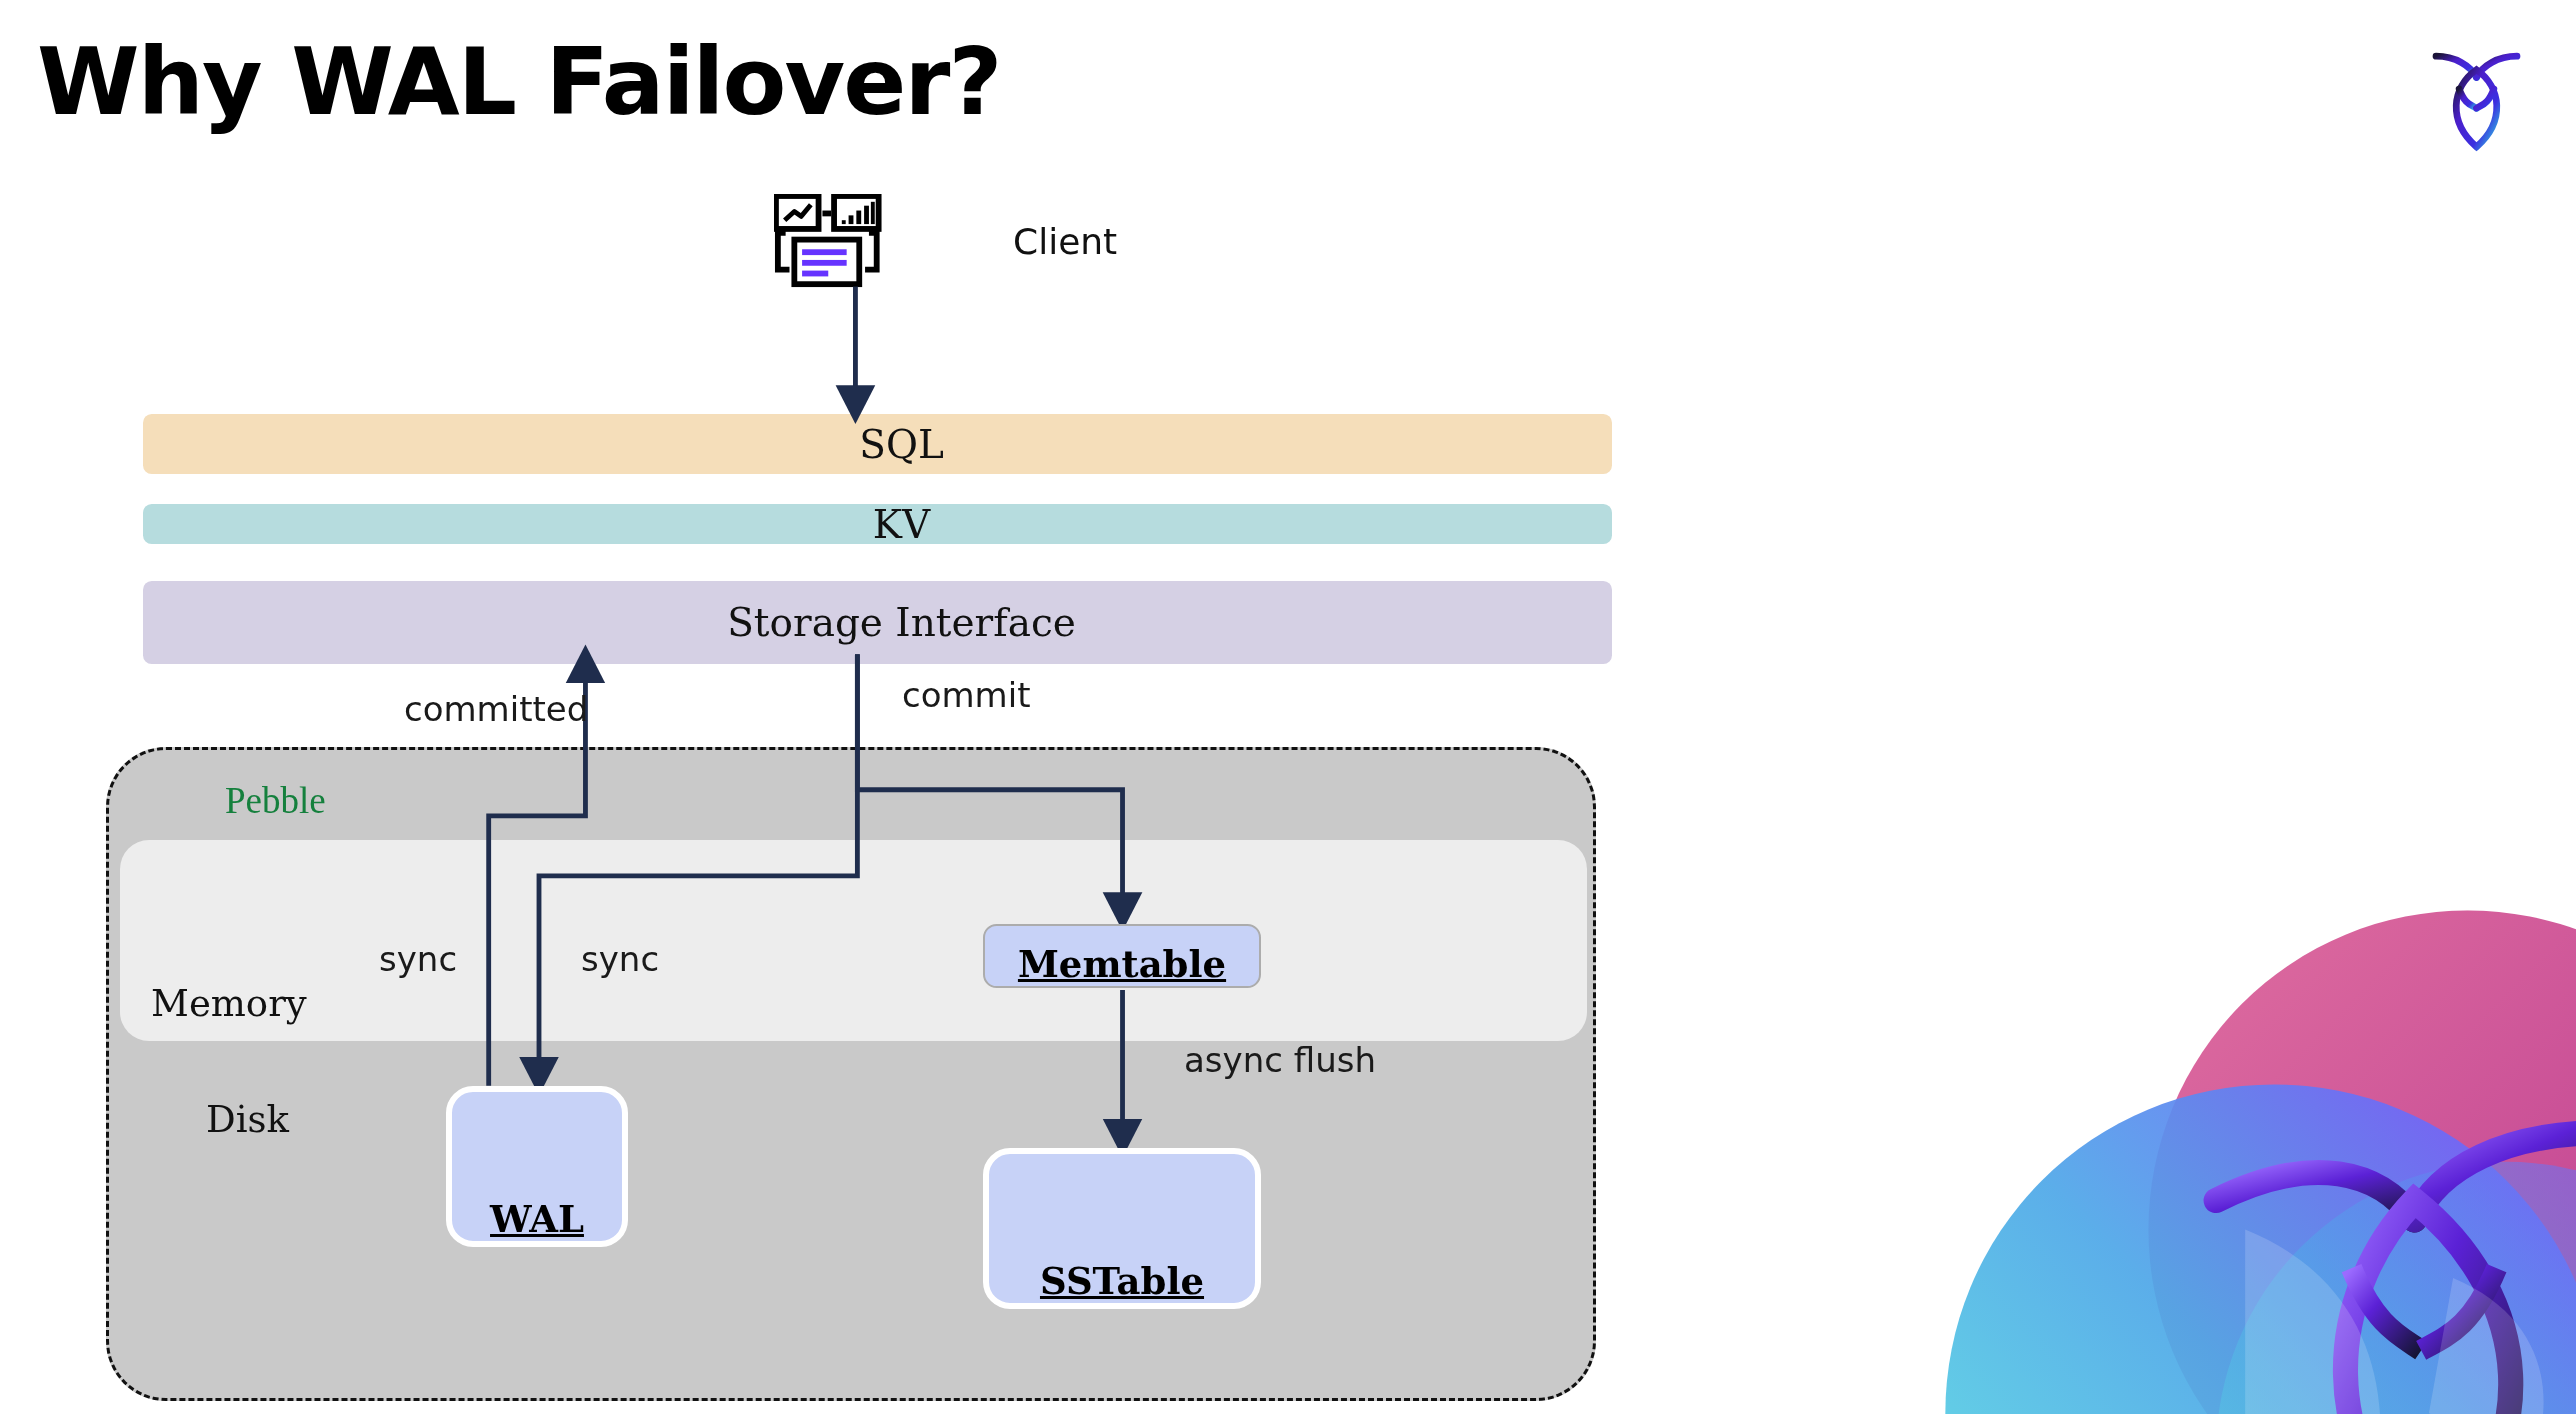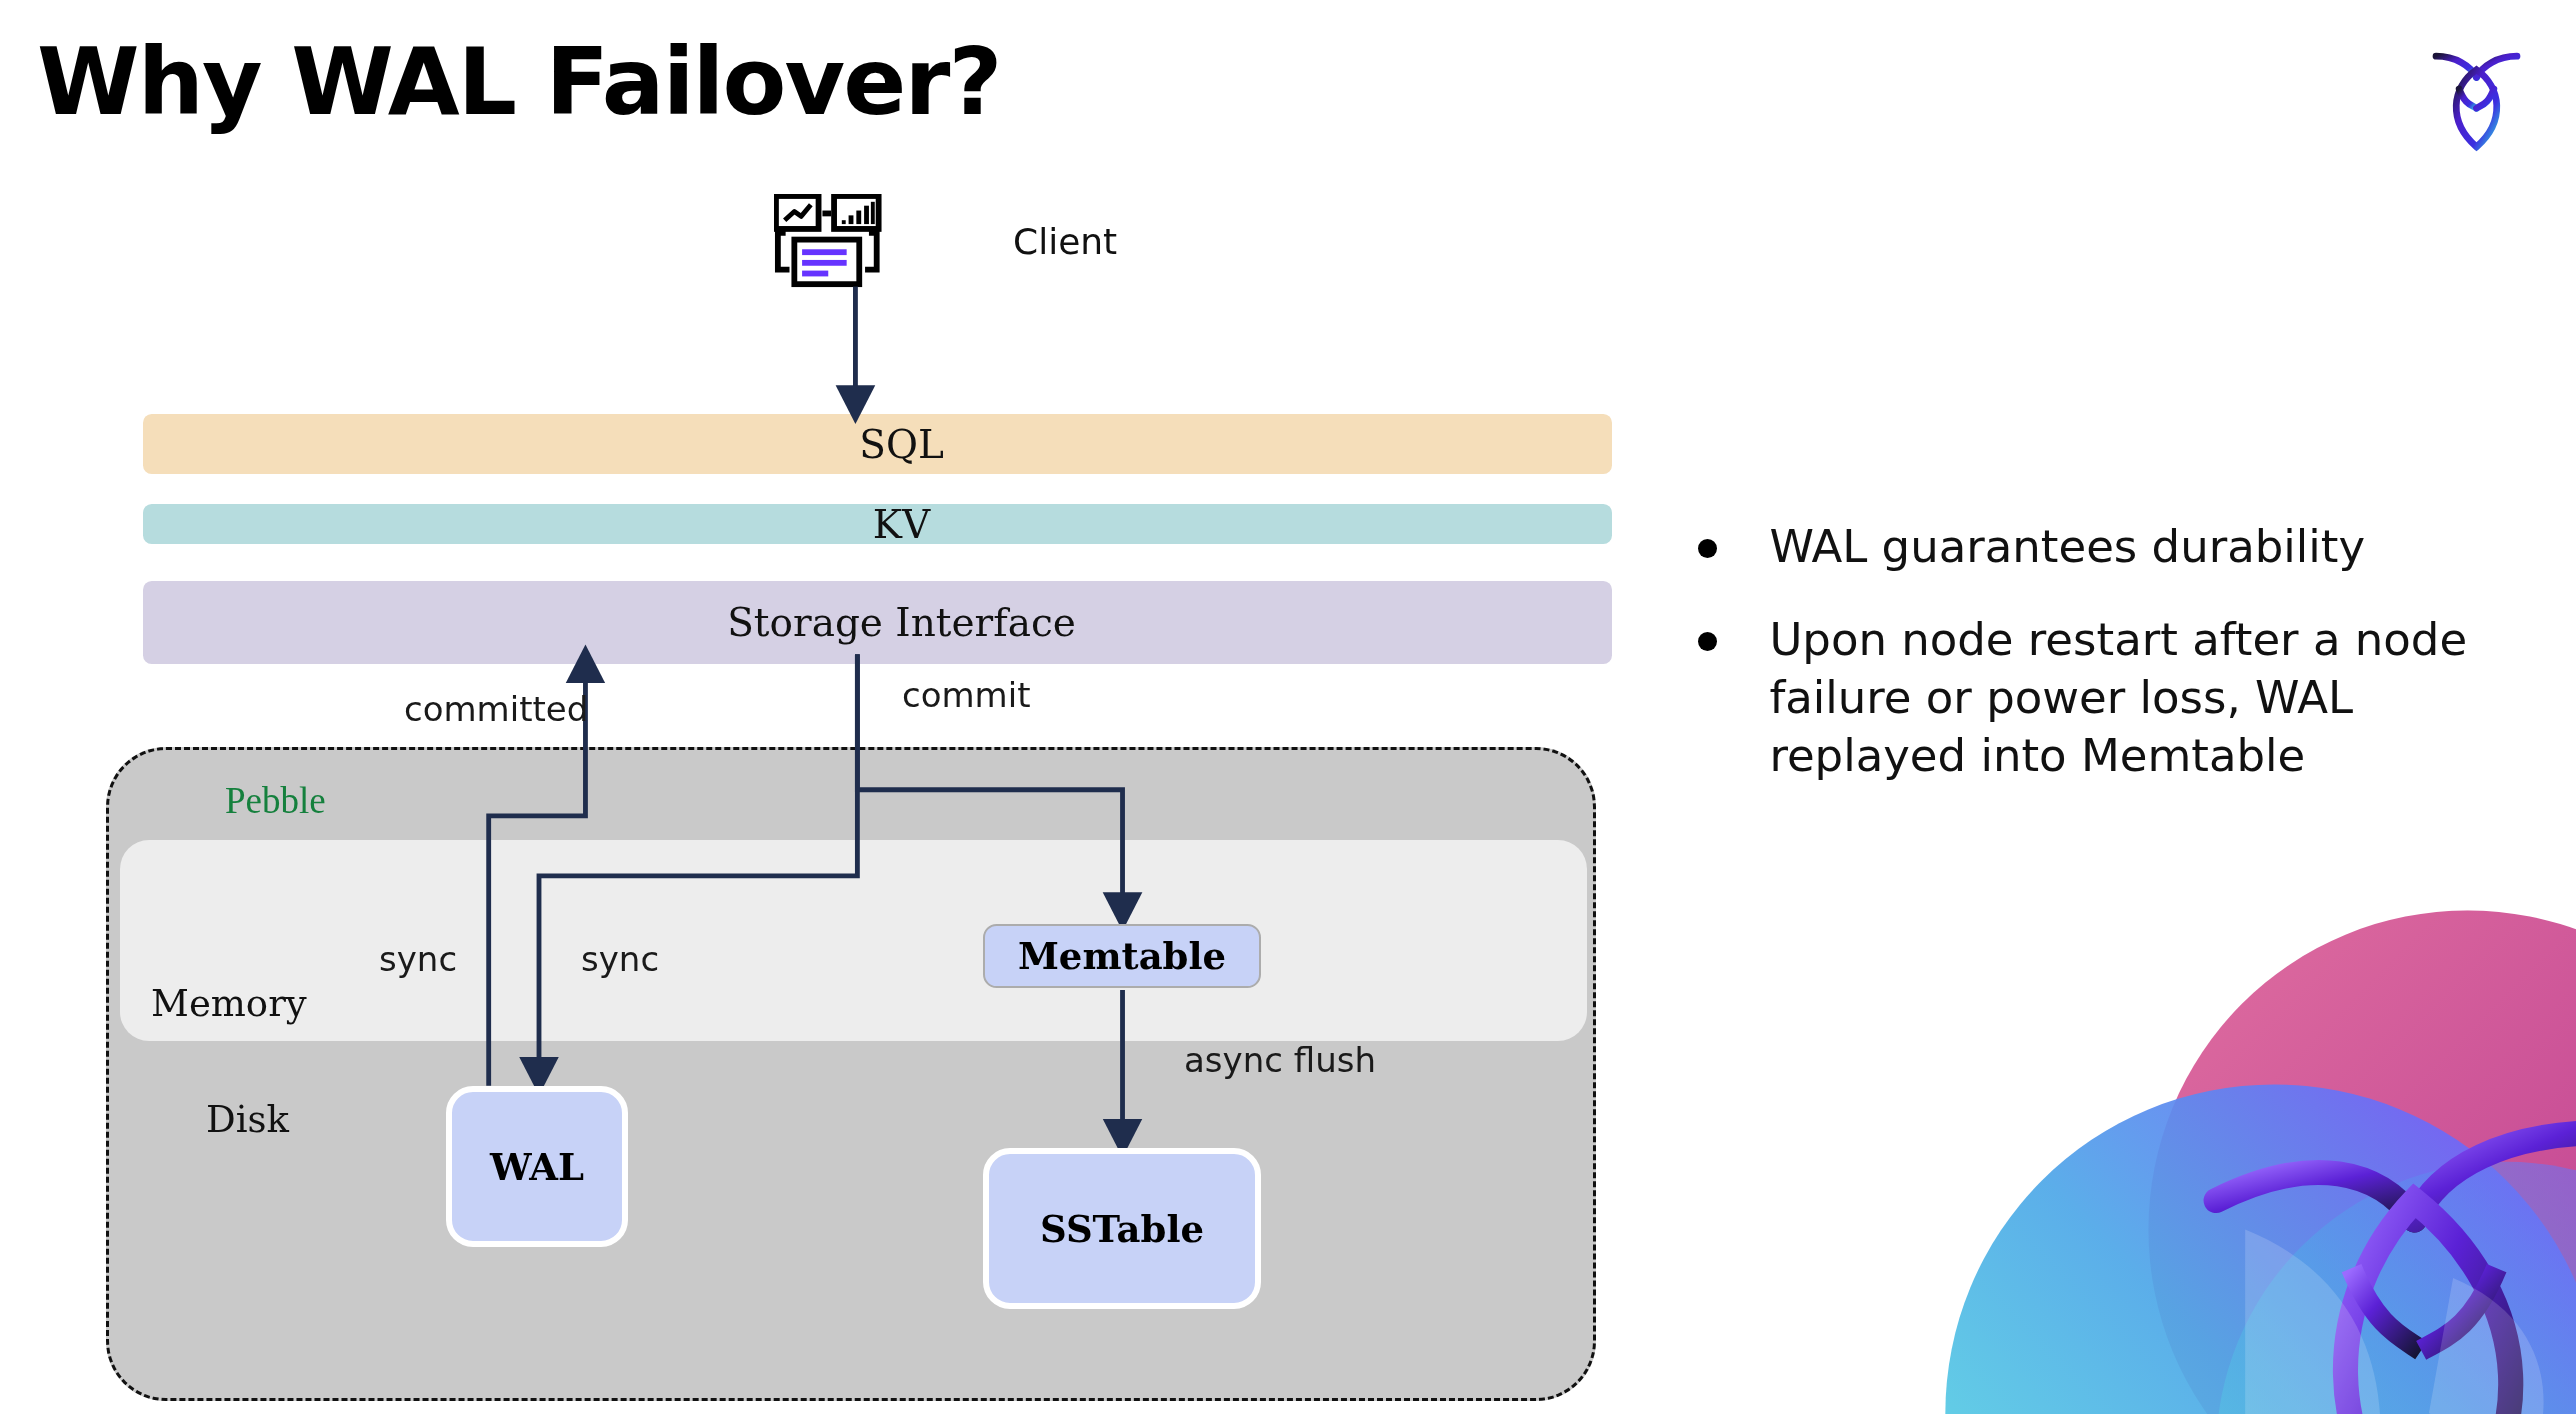--- a/index.html
+++ b/index.html
@@ -72,24 +72,25 @@
   }
   .disk-label{
     position:absolute;left:206px;top:1098px;
     font-family:"DejaVu Serif",serif;font-size:37px;color:#111;
   }
 
   
   .node{
     position:absolute;
     background:#C7D2F7;
-    display:flex;align-items:center;justify-content:center;
+    display:flex;align-items:flex-end;justify-content:center;
     font-family:"DejaVu Serif",serif;
     font-weight:700;font-size:37px;color:#000;
     box-sizing:border-box;
+    text-decoration:underline;
   }
   .node-memtable{
     left:983px;top:924px;width:278px;height:64px;
     border:2.9px solid #ACACAC;border-radius:13.5px;
   }
   .node-wal{
     left:446px;top:1086px;width:182px;height:161px;
     border:6.8px solid #ffffff;border-radius:27px;
   }
   .node-sstable{
@@ -261,25 +262,15 @@
   <div class="node node-sstable">
     <span>SSTable</span>
   </div>
 
   <div class="edge-label lab-committed">committed</div>
   <div class="edge-label lab-commit">commit</div>
   <div class="edge-label lab-sync-1">sync</div>
   <div class="edge-label lab-sync-2">sync</div>
   <div class="edge-label lab-async">async flush</div>
 
-  <div class="bullets">
-    <div class="bullet">
-      <span class="bullet-dot"></span>
-      <span class="bullet-text">WAL guarantees durability</span>
-    </div>
-    <div class="bullet">
-      <span class="bullet-dot"></span>
-      <span class="bullet-text">Upon node restart after a node failure or power loss, WAL replayed into Memtable</span>
-    </div>
-  </div>
 
 </div>
 
 
 </body></html>

